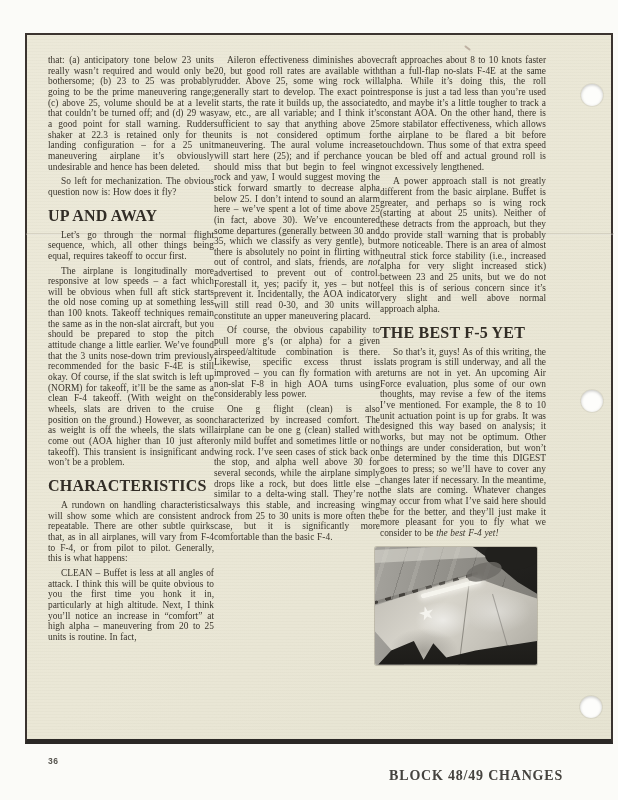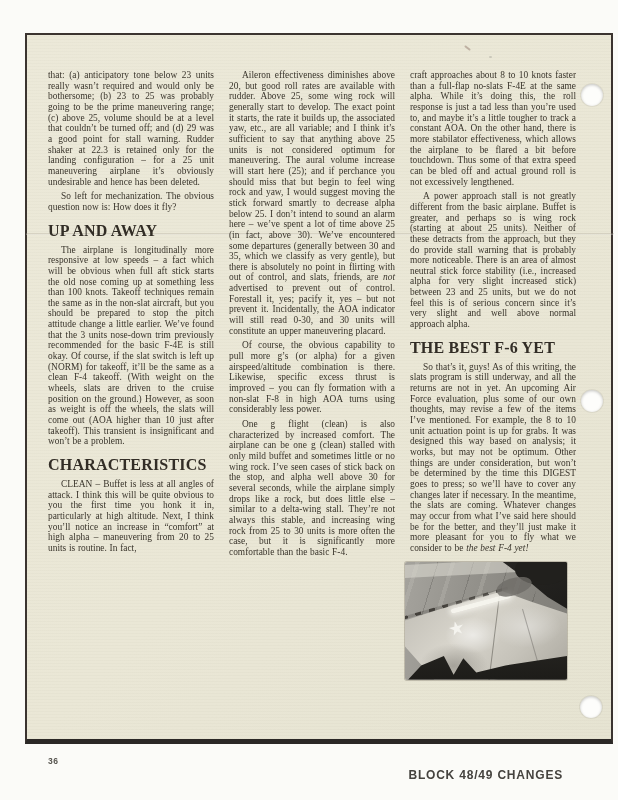--- a/index.html
+++ b/index.html
@@ -29,22 +29,22 @@
   .hole{
     position:absolute;width:22px;height:22px;border-radius:50%;
     background:#fdfdfb;
     box-shadow:inset 0 1px 3px rgba(0,0,0,0.22), 0 0 0 1px rgba(0,0,0,0.06);
   }
   .hole.h1{left:581px;top:84px;}
   .hole.h2{left:581px;top:390px;}
   .hole.h3{left:580px;top:696px;}
   
   .columns{
-    position:absolute;left:48px;top:70px;width:528px;height:680px;
-    display:flex;gap:15px;overflow:hidden;
+    position:absolute;left:48px;top:55px;width:528px;height:680px;
+    display:flex;overflow:hidden;
   }
   .col{width:166px;flex:0 0 166px;}
   .para{
     margin:0 0 4px 0;
     font-size:9.4px;line-height:10.65px;color:#39342b;
     text-align:justify;word-spacing:0.4px;
   }
   .para.ind{text-indent:13px;}
   .para em{font-style:italic;}
   .h{
@@ -101,51 +101,53 @@
     transform:rotate(-14deg);
   }
   
   .footer-left{
     position:absolute;left:48px;top:756px;
     font-family:"Liberation Sans", sans-serif;font-size:8.5px;font-weight:bold;
     color:#57554f;letter-spacing:0.5px;
   }
   .footer-right{
     position:absolute;right:55px;top:768px;
-    font-family:Liberation Sans, sans-serif;font-size:12px;font-weight:bold;
+    font-family:Liberation Serif, serif;font-size:14px;font-weight:bold;
     color:#45433f;letter-spacing:0.8px;
   }
 </style>
 </head>
 <body>
 
 <div class="paper"></div>
 <div class="crease"></div>
 <div class="speck1"></div>
 <div class="speck2"></div>
 
 <div class="columns">
   <div class="col">
       <p class="para"><span>that: (a) anticipatory tone below 23 units really wasn’t required and would only be bothersome; (b) 23 to 25 was probably going to be the prime maneuvering range; (c) above 25, volume should be at a level that couldn’t be turned off; and (d) 29 was a good point for stall warning. Rudder shaker at 22.3 is retained only for the landing configuration – for a 25 unit maneuvering airplane it’s obviously undesirable and hence has been deleted.</span></p>
       <p class="para ind"><span>So left for mechanization. The obvious question now is: How does it fly?</span></p>
       <div class="h">UP AND AWAY</div>
+      <p class="para ind"><span>Let’s go through the normal flight sequence, which, all other things being equal, requires takeoff to occur first.</span></p>
       <p class="para ind"><span>The airplane is longitudinally more responsive at low speeds – a fact which will be obvious when full aft stick starts the old nose coming up at something less than 100 knots. Takeoff techniques remain the same as in the non-slat aircraft, but you should be prepared to stop the pitch attitude change a little earlier. We’ve found that the 3 units nose-down trim previously recommended for the basic F-4E is still okay. Of course, if the slat switch is left up (NORM) for takeoff, it’ll be the same as a clean F-4 takeoff. (With weight on the wheels, slats are driven to the cruise position on the ground.) However, as soon as weight is off the wheels, the slats will come out (AOA higher than 10 just after takeoff). This transient is insignificant and won’t be a problem.</span></p>
       <div class="h">CHARACTERISTICS</div>
+      <p class="para ind"><span>A rundown on handling characteristics will show some which are consistent and repeatable. There are other subtle quirks that, as in all airplanes, will vary from F-4 to F-4, or from pilot to pilot. Generally, this is what happens:</span></p>
       <p class="para ind"><span>CLEAN – Buffet is less at all angles of attack. I think this will be quite obvious to you the first time you honk it in, particularly at high altitude. Next, I think you’ll notice an increase in “comfort” at high alpha – maneuvering from 20 to 25 units is routine. In fact,</span></p>
     </div>
   <div class="col">
       <p class="para ind"><span>Aileron effectiveness diminishes above 20, but good roll rates are available with rudder. Above 25, some wing rock will generally start to develop. The exact point it starts, the rate it builds up, the associated yaw, etc., are all variable; and I think it’s sufficient to say that anything above 25 units is not considered optimum for maneuvering. The aural volume increase will start here (25); and if perchance you should miss that but begin to feel wing rock and yaw, I would suggest moving the stick forward smartly to decrease alpha below 25. I don’t intend to sound an alarm here – we’ve spent a lot of time above 25 (in fact, above 30). We’ve encountered some departures (generally between 30 and 35, which we classify as very gentle), but there is absolutely no point in flirting with out of control, and slats, friends, are </span><em>not</em><span> advertised to prevent out of control. Forestall it, yes; pacify it, yes – but not prevent it. Incidentally, the AOA indicator will still read 0-30, and 30 units will constitute an upper maneuvering placard.</span></p>
       <p class="para ind"><span>Of course, the obvious capability to pull more g’s (or alpha) for a given airspeed/altitude combination is there. Likewise, specific excess thrust is improved – you can fly formation with a non-slat F-8 in high AOA turns using considerably less power.</span></p>
       <p class="para ind"><span>One g flight (clean) is also characterized by increased comfort. The airplane can be one g (clean) stalled with only mild buffet and sometimes little or no wing rock. I’ve seen cases of stick back on the stop, and alpha well above 30 for several seconds, while the airplane simply drops like a rock, but does little else – similar to a delta-wing stall. They’re not always this stable, and increasing wing rock from 25 to 30 units is more often the case, but it is significantly more comfortable than the basic F-4.</span></p>
     </div>
   <div class="col">
 
     <p class="para"><span>craft approaches about 8 to 10 knots faster than a full-flap no-slats F-4E at the same alpha. While it’s doing this, the roll response is just a tad less than you’re used to, and maybe it’s a little tougher to track a constant AOA. On the other hand, there is more stabilator effectiveness, which allows the airplane to be flared a bit before touchdown. Thus some of that extra speed can be bled off and actual ground roll is not excessively lengthened.</span></p>
       <p class="para ind"><span>A power approach stall is not greatly different from the basic airplane. Buffet is greater, and perhaps so is wing rock (starting at about 25 units). Neither of these detracts from the approach, but they do provide stall warning that is probably more noticeable. There is an area of almost neutral stick force stability (i.e., increased alpha for very slight increased stick) between 23 and 25 units, but we do not feel this is of serious concern since it’s very slight and well above normal approach alpha.</span></p>
-      <div class="h">THE BEST F-6 YET</div>
+      <div class="h">THE BEST F-5 YET</div>
       <p class="para ind"><span>So that’s it, guys! As of this writing, the slats program is still underway, and all the returns are not in yet. An upcoming Air Force evaluation, plus some of our own thoughts, may revise a few of the items I’ve mentioned. For example, the 8 to 10 unit actuation point is up for grabs. It was designed this way based on analysis; it works, but may not be optimum. Other things are under consideration, but won’t be determined by the time this DIGEST goes to press; so we’ll have to cover any changes later if necessary. In the meantime, the slats are coming. Whatever changes may occur from what I’ve said here should be for the better, and they’ll just make it more pleasant for you to fly what we consider to be </span><em>the best F-4 yet!</em></p>
       <div class="photo">
       <div class="ph-fields"></div>
       <div class="ph-topband"></div>
       <div class="ph-wing"></div>
       <div class="ph-panel"></div>
       <div class="ph-panel2"></div>
       <div class="ph-slatline"></div>
       <div class="ph-slatglow"></div>
       <div class="ph-canopy"></div>

